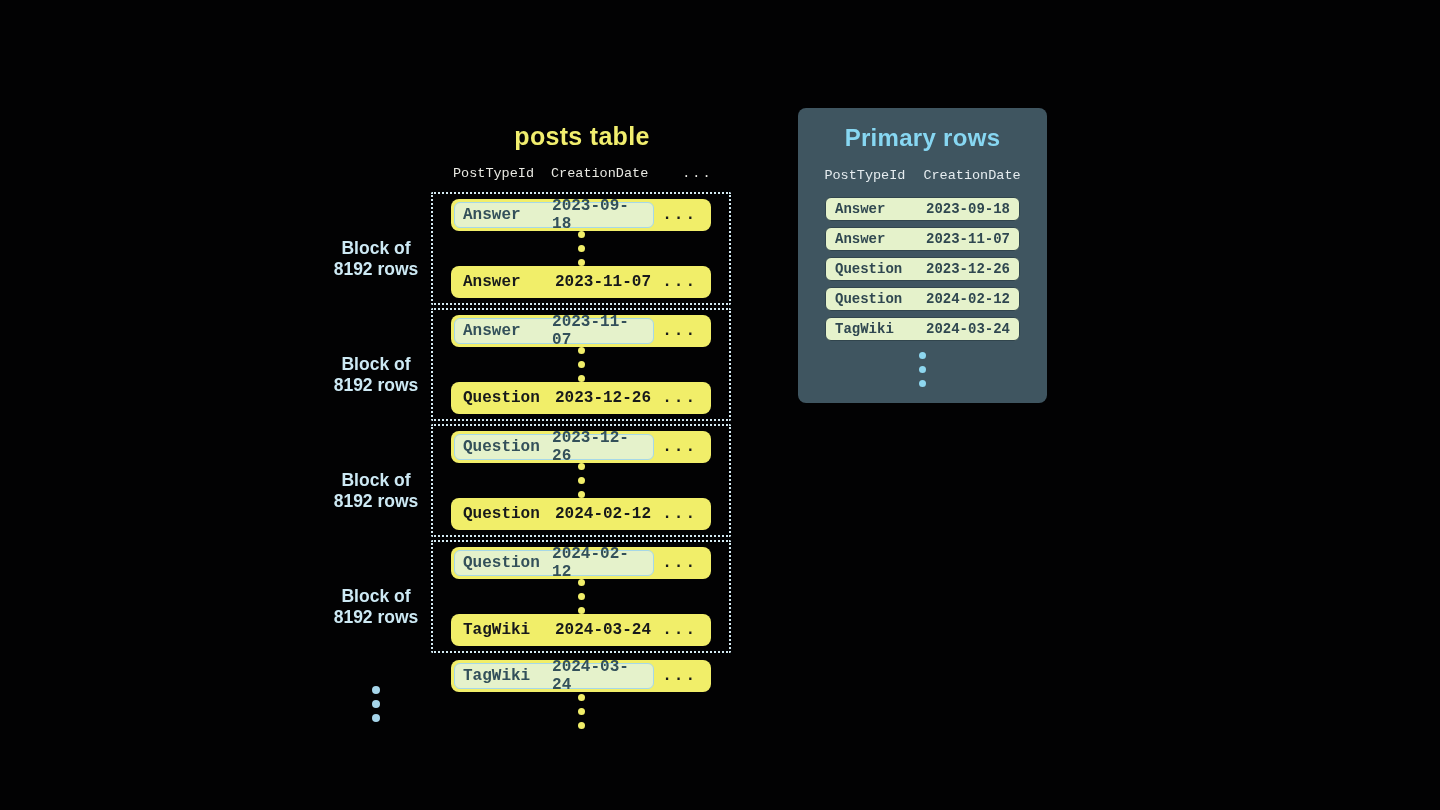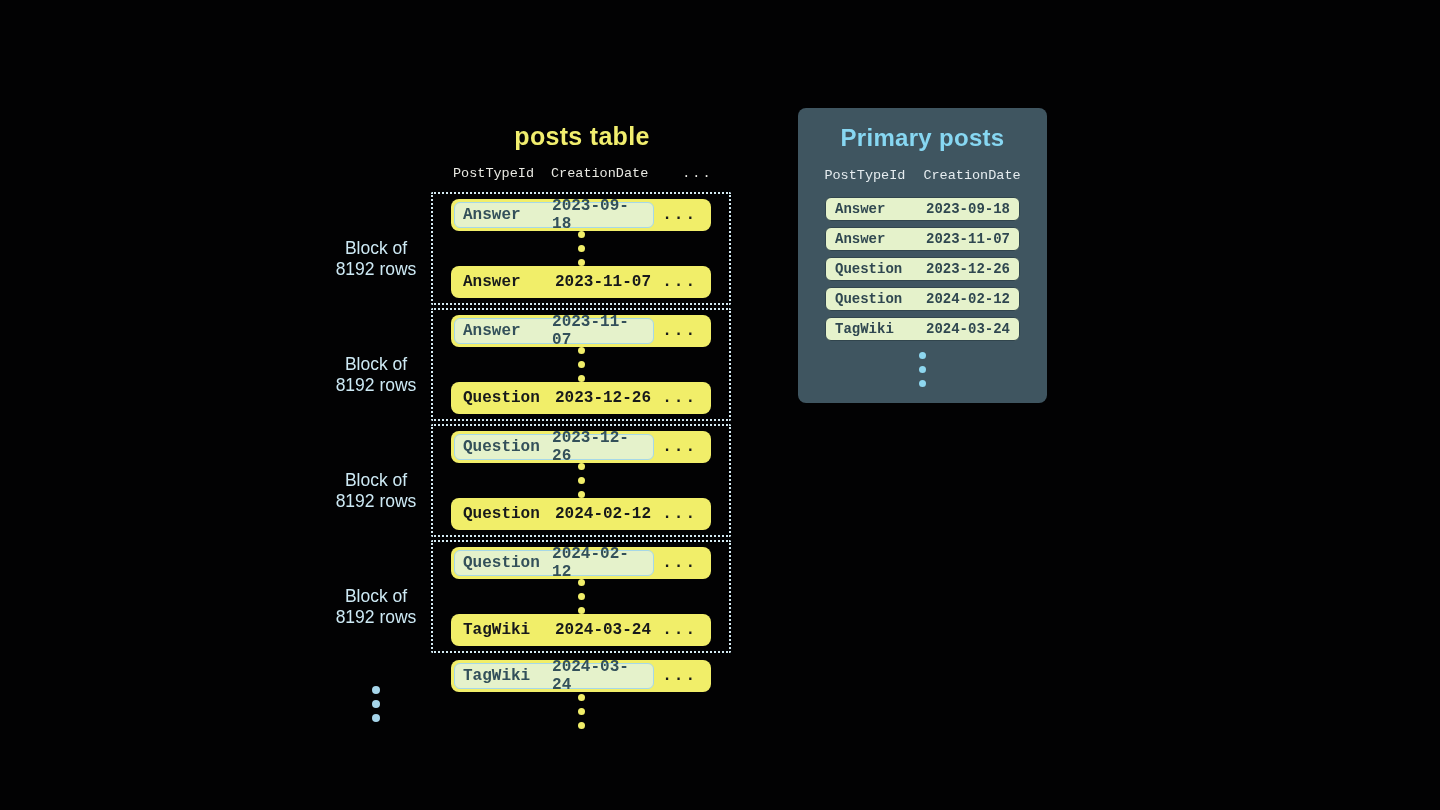--- a/index.html
+++ b/index.html
@@ -30,21 +30,21 @@
   .cell .type{display:inline-block;width:92px;}
   .more{margin-left:auto;letter-spacing:2px;}
 
   .vdots{display:flex;flex-direction:column;align-items:center;gap:7px;}
   .vdots i{width:7px;height:7px;border-radius:50%;display:block;}
   .ydots i{background:#f1ee69;}
   .bdots i{background:#8ed7ef;}
   .lbdots i{background:#a6d5ea;width:8px;height:8px;}
 
   .block-label{position:absolute;left:301px;width:150px;text-align:center;
-               color:#cde9f4;font-size:17.5px;font-weight:400;line-height:21px;}
+               color:#cde9f4;font-size:17.5px;font-weight:700;line-height:21px;}
 
   .overflow-row{position:absolute;left:451px;top:660px;width:260px;}
   .overflow-dots{position:absolute;left:451px;top:694px;width:260px;}
   .more-blocks-dots{position:absolute;left:336px;top:686px;width:80px;}
   .more-blocks-dots.vdots{gap:6px;}
 
   
   .panel{position:absolute;left:798px;top:108px;width:249px;height:295px;box-sizing:border-box;
          background:#3f5560;border-radius:8px;padding:16px 27px 0 27px;}
   .pi-title{text-align:center;color:#87d7f2;font-size:24px;font-weight:600;letter-spacing:.3px;}
@@ -184,21 +184,21 @@
       <i></i>
       <i></i>
     </div>
   <div class="vdots lbdots more-blocks-dots">
       <i></i>
       <i></i>
       <i></i>
     </div>
 
   <div class="panel">
-    <div class="pi-title">Primary posts</div>
+    <div class="pi-title">Primary rows</div>
     <div class="pi-header mono">
       <span>PostTypeId</span>
       <span>CreationDate</span>
     </div>
     <div class="pi-rows">
       <div class="pi-row mono">
         <span>Answer</span>
         <span>2023-09-18</span>
       </div>
       <div class="pi-row mono">

